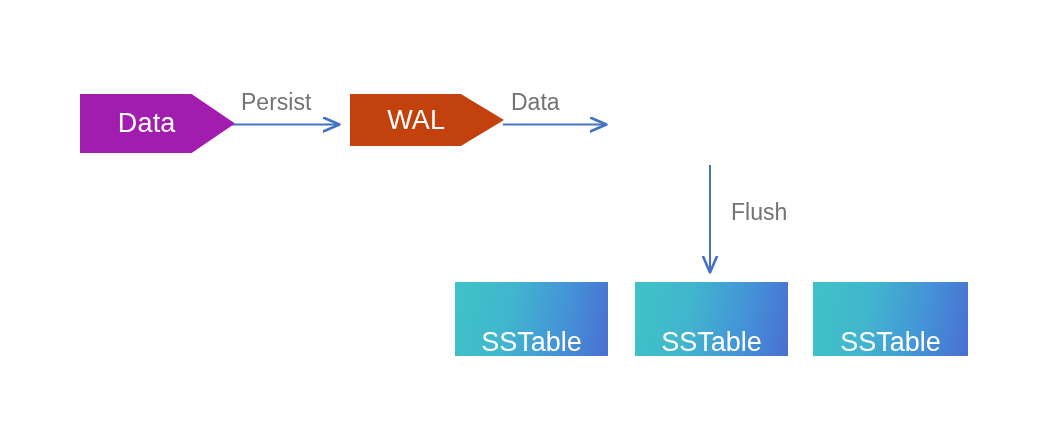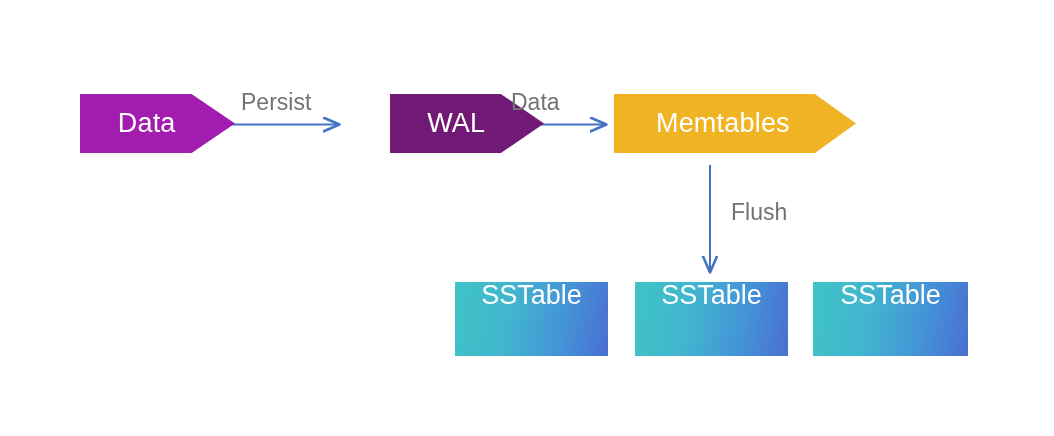--- a/index.html
+++ b/index.html
@@ -39,24 +39,23 @@
   }
 
   .chev-data {
     left: 80px;  top: 94px;
     width: 155px; height: 59px;
     background: #a21caf;
     clip-path: polygon(0 0, 72% 0, 100% 50%, 72% 100%, 0 100%);
   }
   .chev-wal {
     left: 350px; top: 94px;
-    width: 154px; height: 59px;
-    background: #701a75;
+    width: 154px; height: 52px;
+    background: #c2410c;
     clip-path: polygon(0 0, 72% 0, 100% 50%, 72% 100%, 0 100%);
-    margin-left: 40px;
   }
   .chev-memtables {
     left: 614px; top: 94px;
     width: 242px; height: 59px;
     background: #F0B323;
     clip-path: polygon(0 0, 83% 0, 100% 50%, 83% 100%, 0 100%);
   }
   .chev-memtables .chev-label { transform: translateX(-5%); }
 
   
@@ -78,21 +77,21 @@
     width: 1054px; height: 436px;
     pointer-events: none;
   }
 
   
   .sstable {
     position: absolute;
     top: 282px;
     height: 74px;
     display: flex;
-    align-items: flex-start;
+    align-items: flex-end;
     justify-content: center;
     color: #ffffff;
     font-size: 27px;
     line-height: 1;
     white-space: nowrap;
     background: linear-gradient(100deg, #3FC3C6 0%, #41B6CE 35%, #4493D7 70%, #4A6FD2 100%);
   }
   .ss1 { left: 455px; width: 153px; }
   .ss2 { left: 635px; width: 153px; }
   .ss3 { left: 813px; width: 155px; }
@@ -124,23 +123,20 @@
   </svg>
 
   <div class="chev chev-data">
     <span class="chev-label">Data</span>
   </div>
 
   <div class="chev chev-wal">
     <span class="chev-label">WAL</span>
   </div>
 
-  <div class="chev chev-memtables">
-    <span class="chev-label">Memtables</span>
-  </div>
 
   <div class="edge-label lbl-persist">Persist</div>
   <div class="edge-label lbl-apply">Data</div>
   <div class="edge-label lbl-flush">Flush</div>
 
   <div class="sstable ss1">
     <span>SSTable</span>
   </div>
   <div class="sstable ss2">
     <span>SSTable</span>

